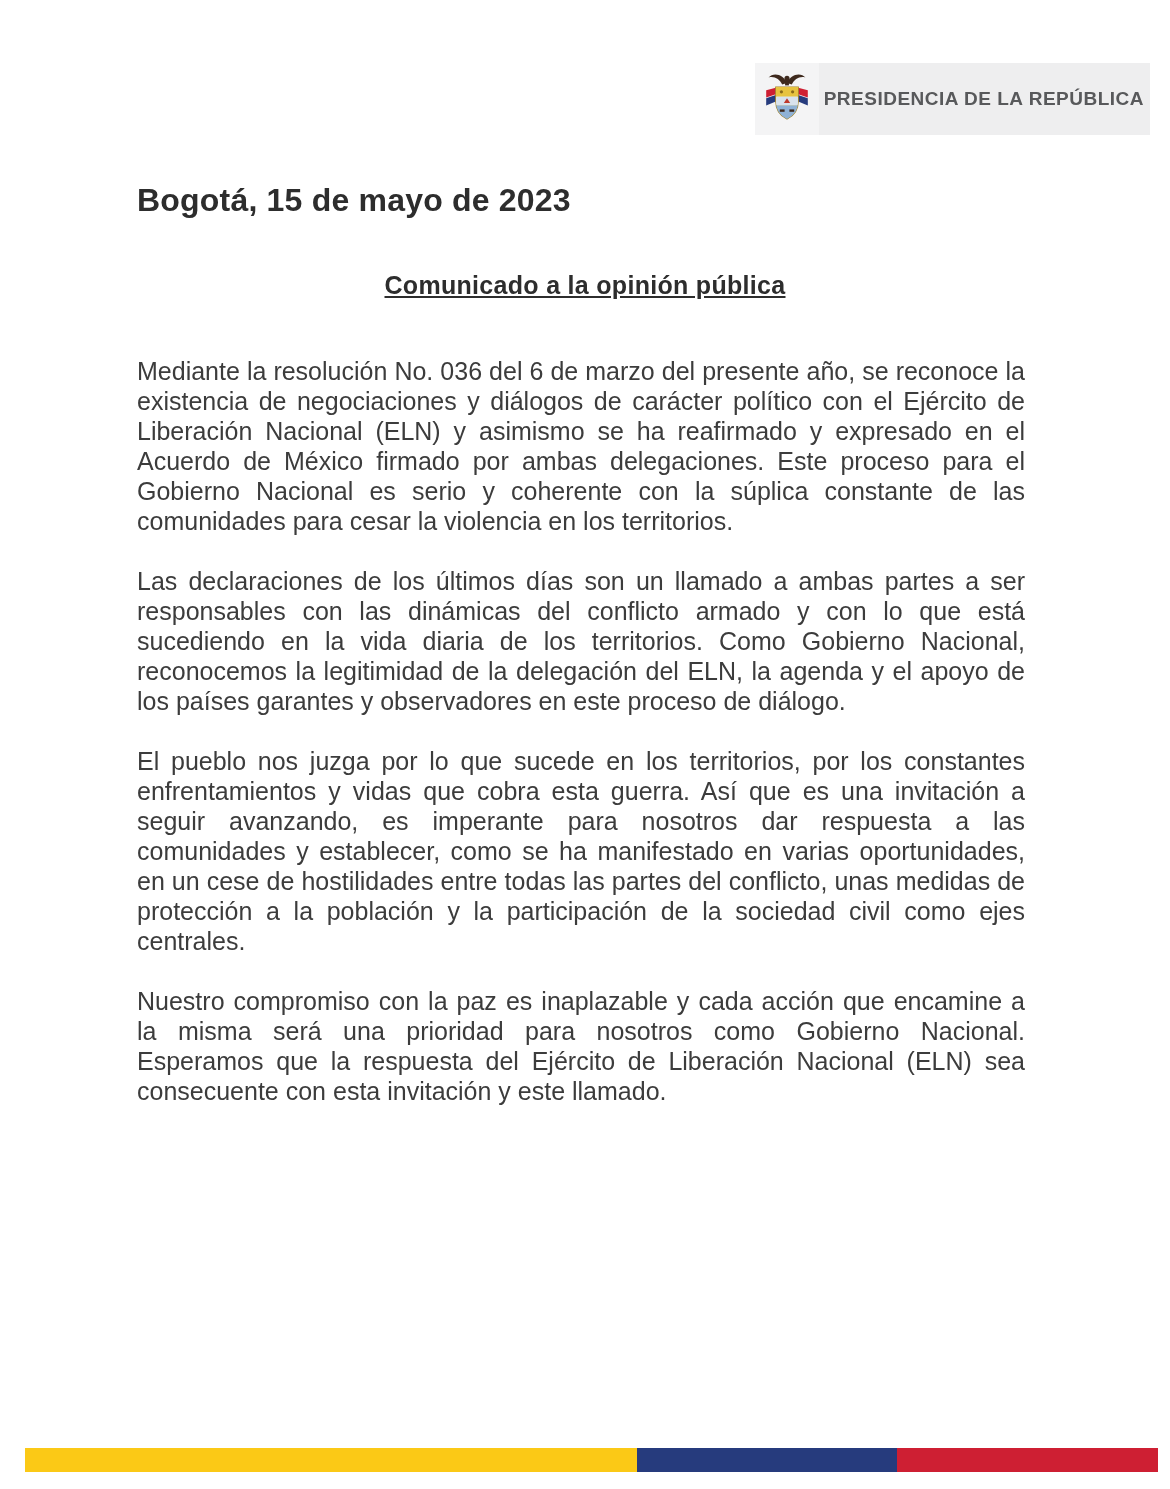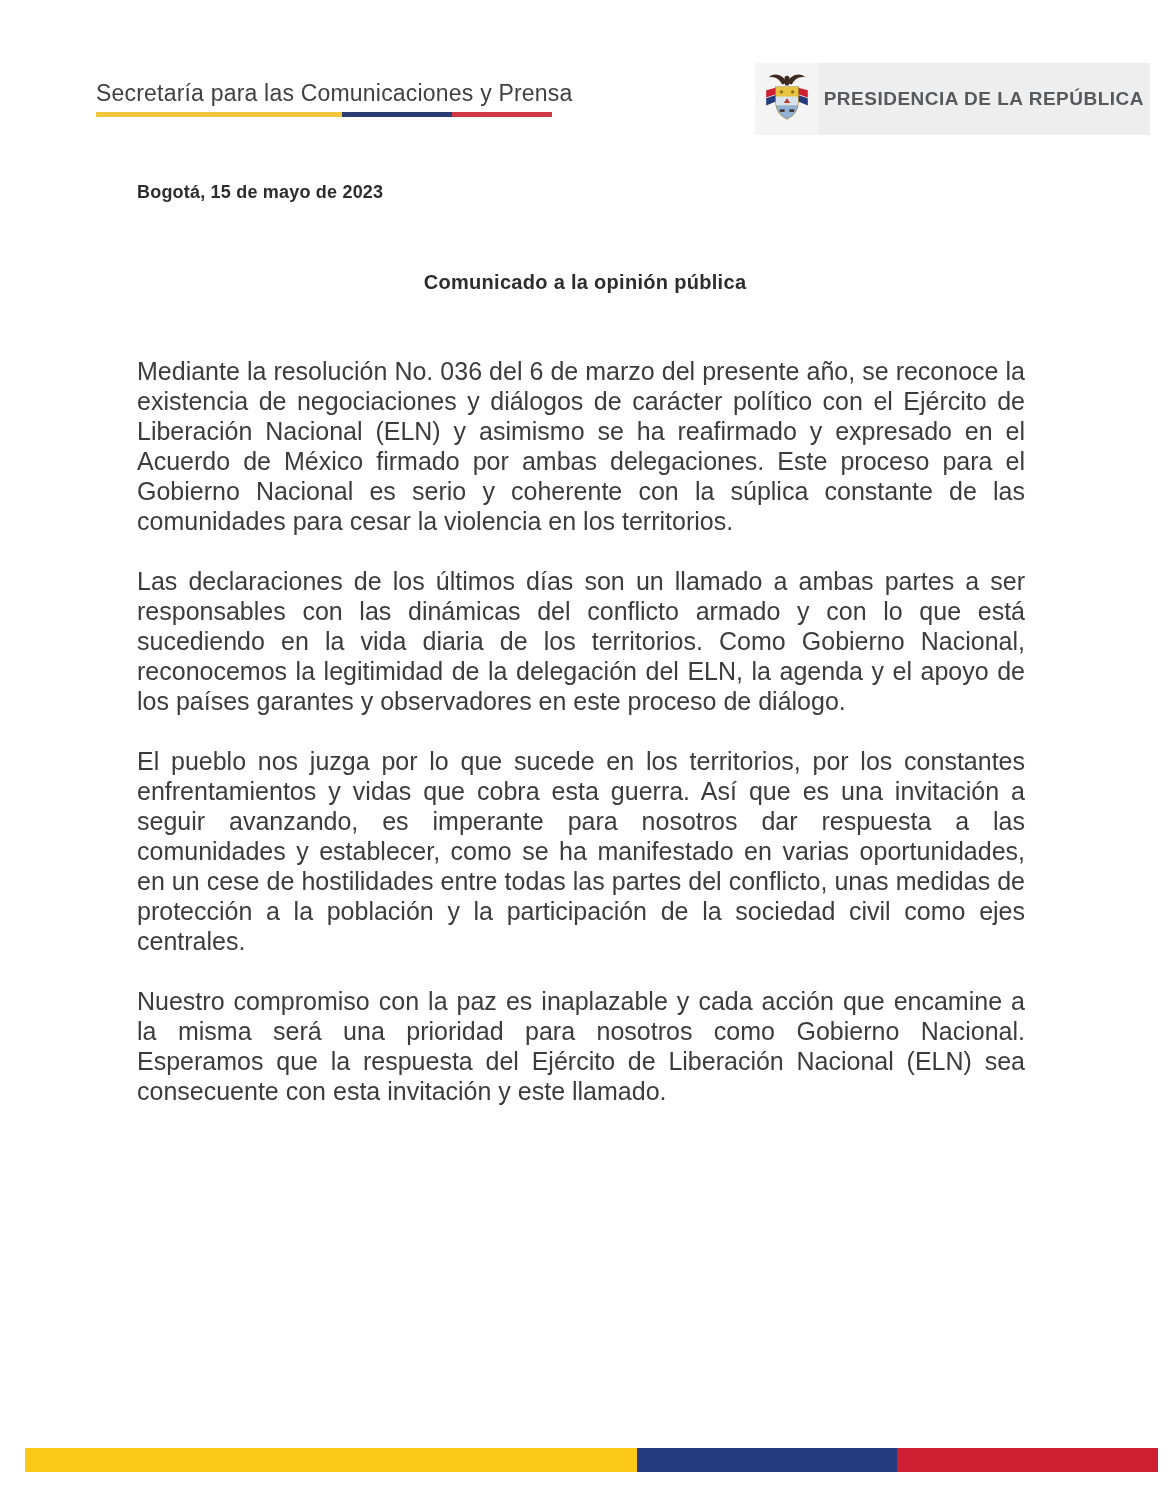--- a/index.html
+++ b/index.html
@@ -36,26 +36,27 @@
   }
   .presidency-text{
     flex:1;text-align:right;
     font-weight:bold;font-size:19px;color:#58595B;
     letter-spacing:.5px;padding-right:6px;white-space:nowrap;
   }
 
   
   .dateline{
     position:absolute;left:137px;top:182px;
-    font-size:18px;font-weight:bold;color:#2d2d2d;letter-spacing:.2px;
+    font-size:32px;font-weight:bold;color:#2d2d2d;letter-spacing:.2px;
   }
   .doc-title{
     position:absolute;left:0;top:271px;width:100%;margin:0;
-    text-align:center;font-size:20px;font-weight:bold;color:#2d2d2d;
+    text-align:center;font-size:25px;font-weight:bold;color:#2d2d2d;
     letter-spacing:.3px;
+    text-decoration:underline;
   }
 
   
   .body-text{
     position:absolute;left:137px;top:356px;width:896px;
     font-size:25px;line-height:30px;color:#3c3c3c;
     text-align:justify;
   }
   .body-text p{margin:0 8px 30px 0;}
 
@@ -66,28 +67,20 @@
   }
   .footer-bar .seg-y{flex:0 0 54%;background:#FBC916;}
   .footer-bar .seg-b{flex:0 0 23%;background:#263B7D;}
   .footer-bar .seg-r{flex:0 0 23%;background:#CE1F33;}
 </style>
 </head>
 <body>
 
 <div class="page">
 
-  <div class="secretariat">
-    <div class="secretariat-text">Secretaría para las Comunicaciones y Prensa</div>
-    <div class="flag-underline">
-      <span class="seg-y"></span>
-      <span class="seg-b"></span>
-      <span class="seg-r"></span>
-    </div>
-  </div>
 
   <div class="presidency-box">
     <div class="crest-bg">
       <svg width="48" height="60" viewBox="0 0 60 74" aria-hidden="true">
         <defs>
           <clipPath id="shieldClip">
             <path d="M16 22 H44 V40 Q44 55 30 62 Q16 55 16 40 Z"></path>
           </clipPath>
         </defs>
 

